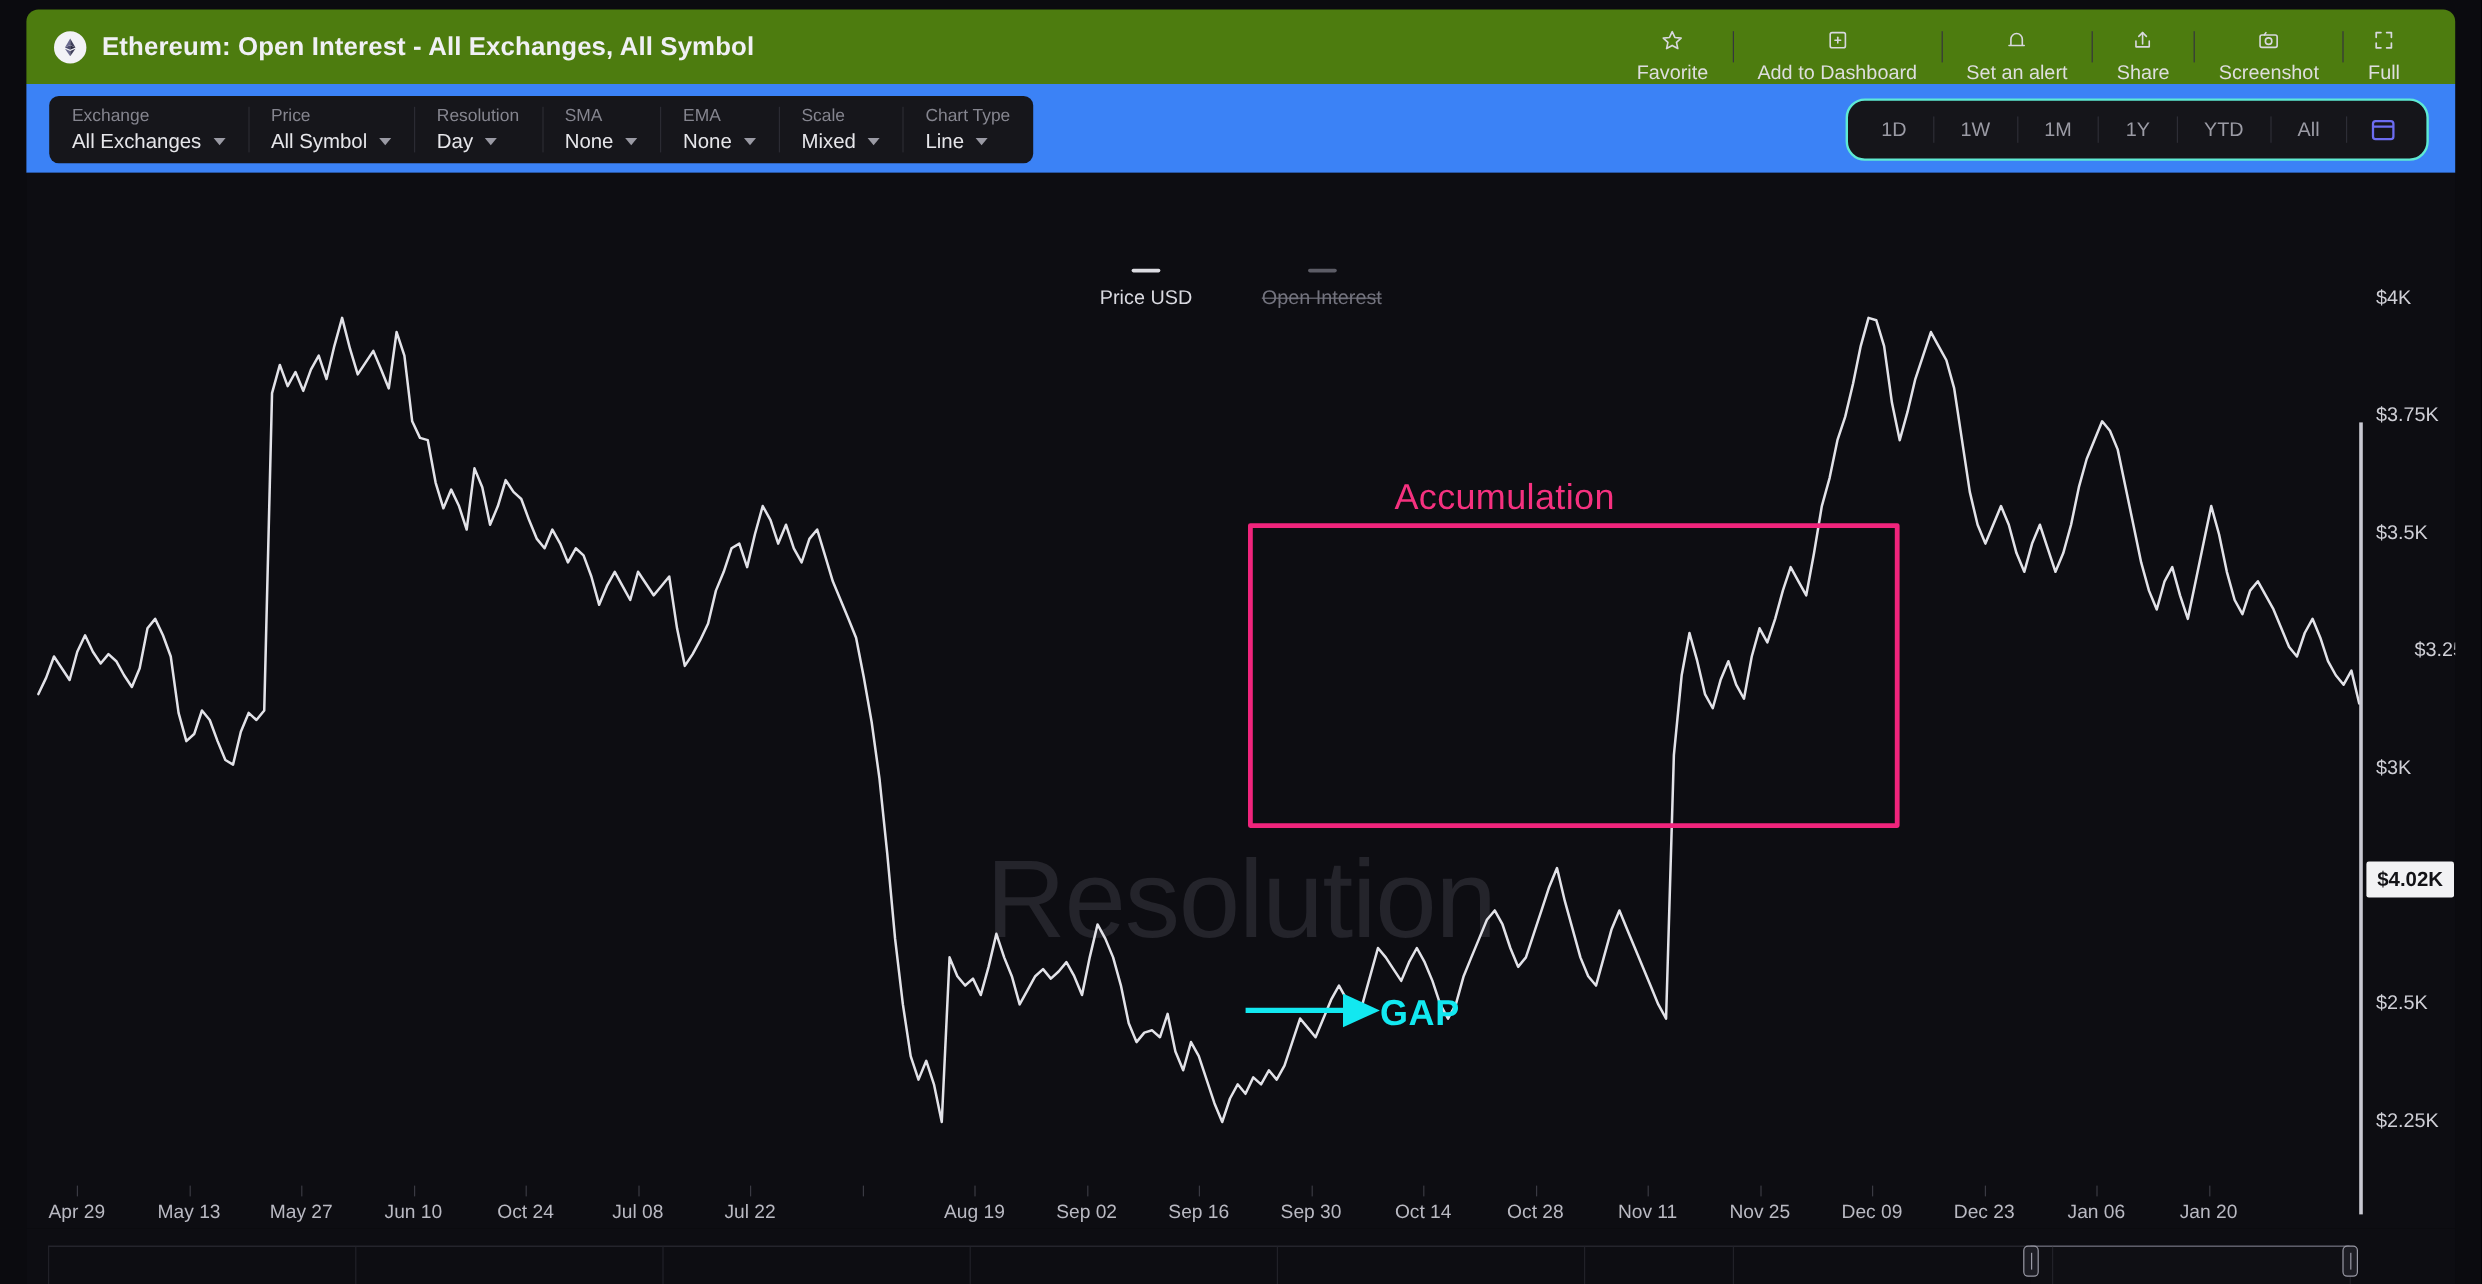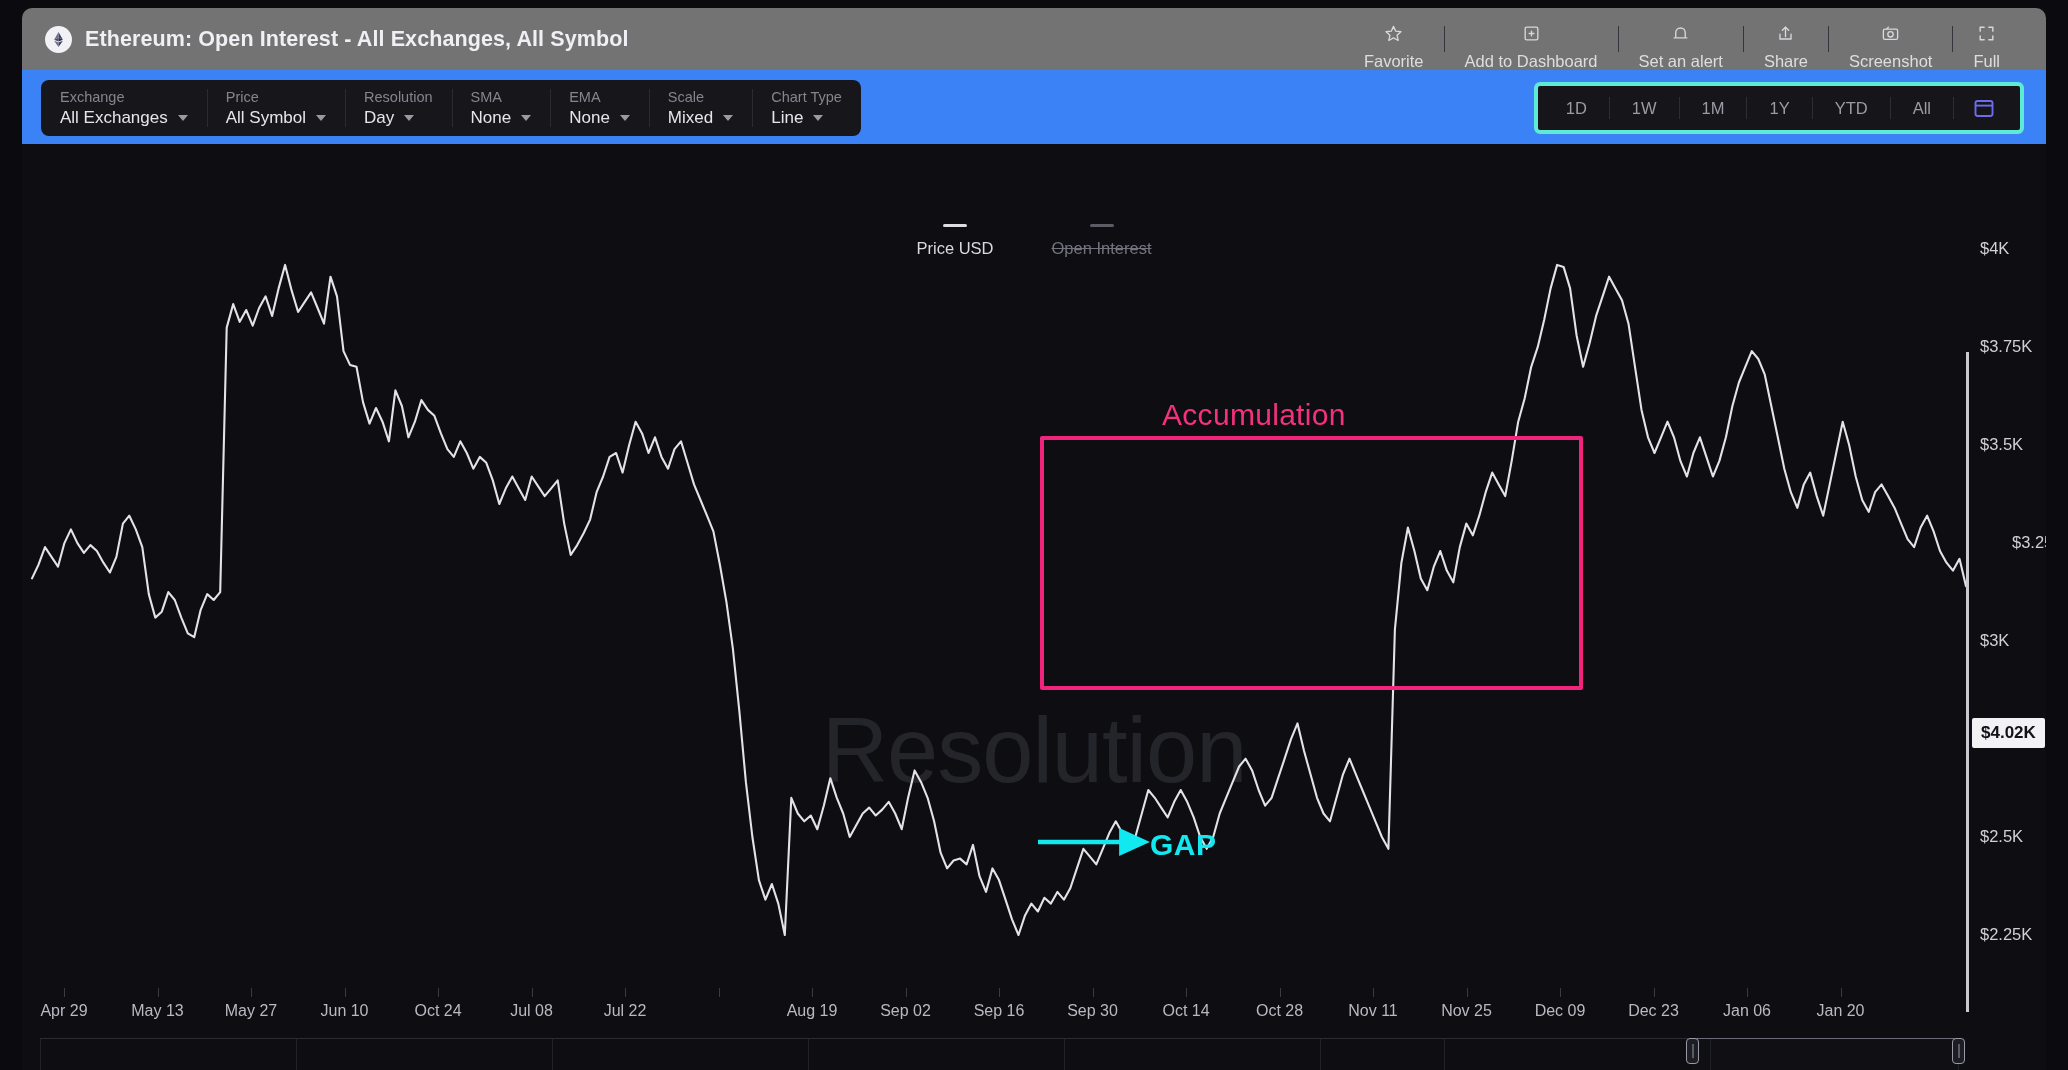--- a/index.html
+++ b/index.html
@@ -15,21 +15,21 @@
 
   
   #app{
     position:absolute; left:0; top:0; width:2068px; height:1070px;
     background:#0b0b0f;
   }
 
   
   #header{
     position:absolute; left:22px; top:8px; width:2024px; height:62px;
-    background:#737373;
+    background:#4d7c0f;
     border-radius:10px 10px 0 0;
     display:flex; align-items:center;justify-content:space-between;
   }
   #title-wrap{ display:flex; align-items:center; gap:13px; padding-left:23px; }
   .eth-icon{
     width:27px; height:27px; border-radius:50%;
     background:#f2f2f6;
     display:flex; align-items:center; justify-content:center;
     flex:none;
   }
@@ -71,21 +71,21 @@
   .f-label{ font-size:14.5px; color:#85858f; margin-bottom:5px; line-height:1; white-space:nowrap;}
   .f-valrow{ display:flex; align-items:center; gap:10px; }
   .f-value{ font-size:17px; color:#e6e6ea; line-height:1; white-space:nowrap;}
   .caret{
     width:0;height:0;border-left:5.5px solid transparent;border-right:5.5px solid transparent;
     border-top:6px solid #9a9aa4;
   }
 
   #ranges{
     position:absolute; right:22px; top:12px; height:52px;
-    background:#15151a; border:4px solid #5eead4; border-radius:6px;
+    background:#15151a; border:2px solid #5eead4; border-radius:16px;
     display:flex; align-items:center; padding:0 6px;
   }
   .range-btn{
     padding:0 22px; height:50px; display:flex; align-items:center;
     font-size:16.5px; color:#9b9ba5; cursor:pointer; position:relative;
   }
   .range-sep{ width:1px; height:22px; background:#2d2d36; }
   .cal-btn{ padding:0 18px; height:50px; display:flex; align-items:center; cursor:pointer;}
   .cal-btn svg{ display:block; }
 

